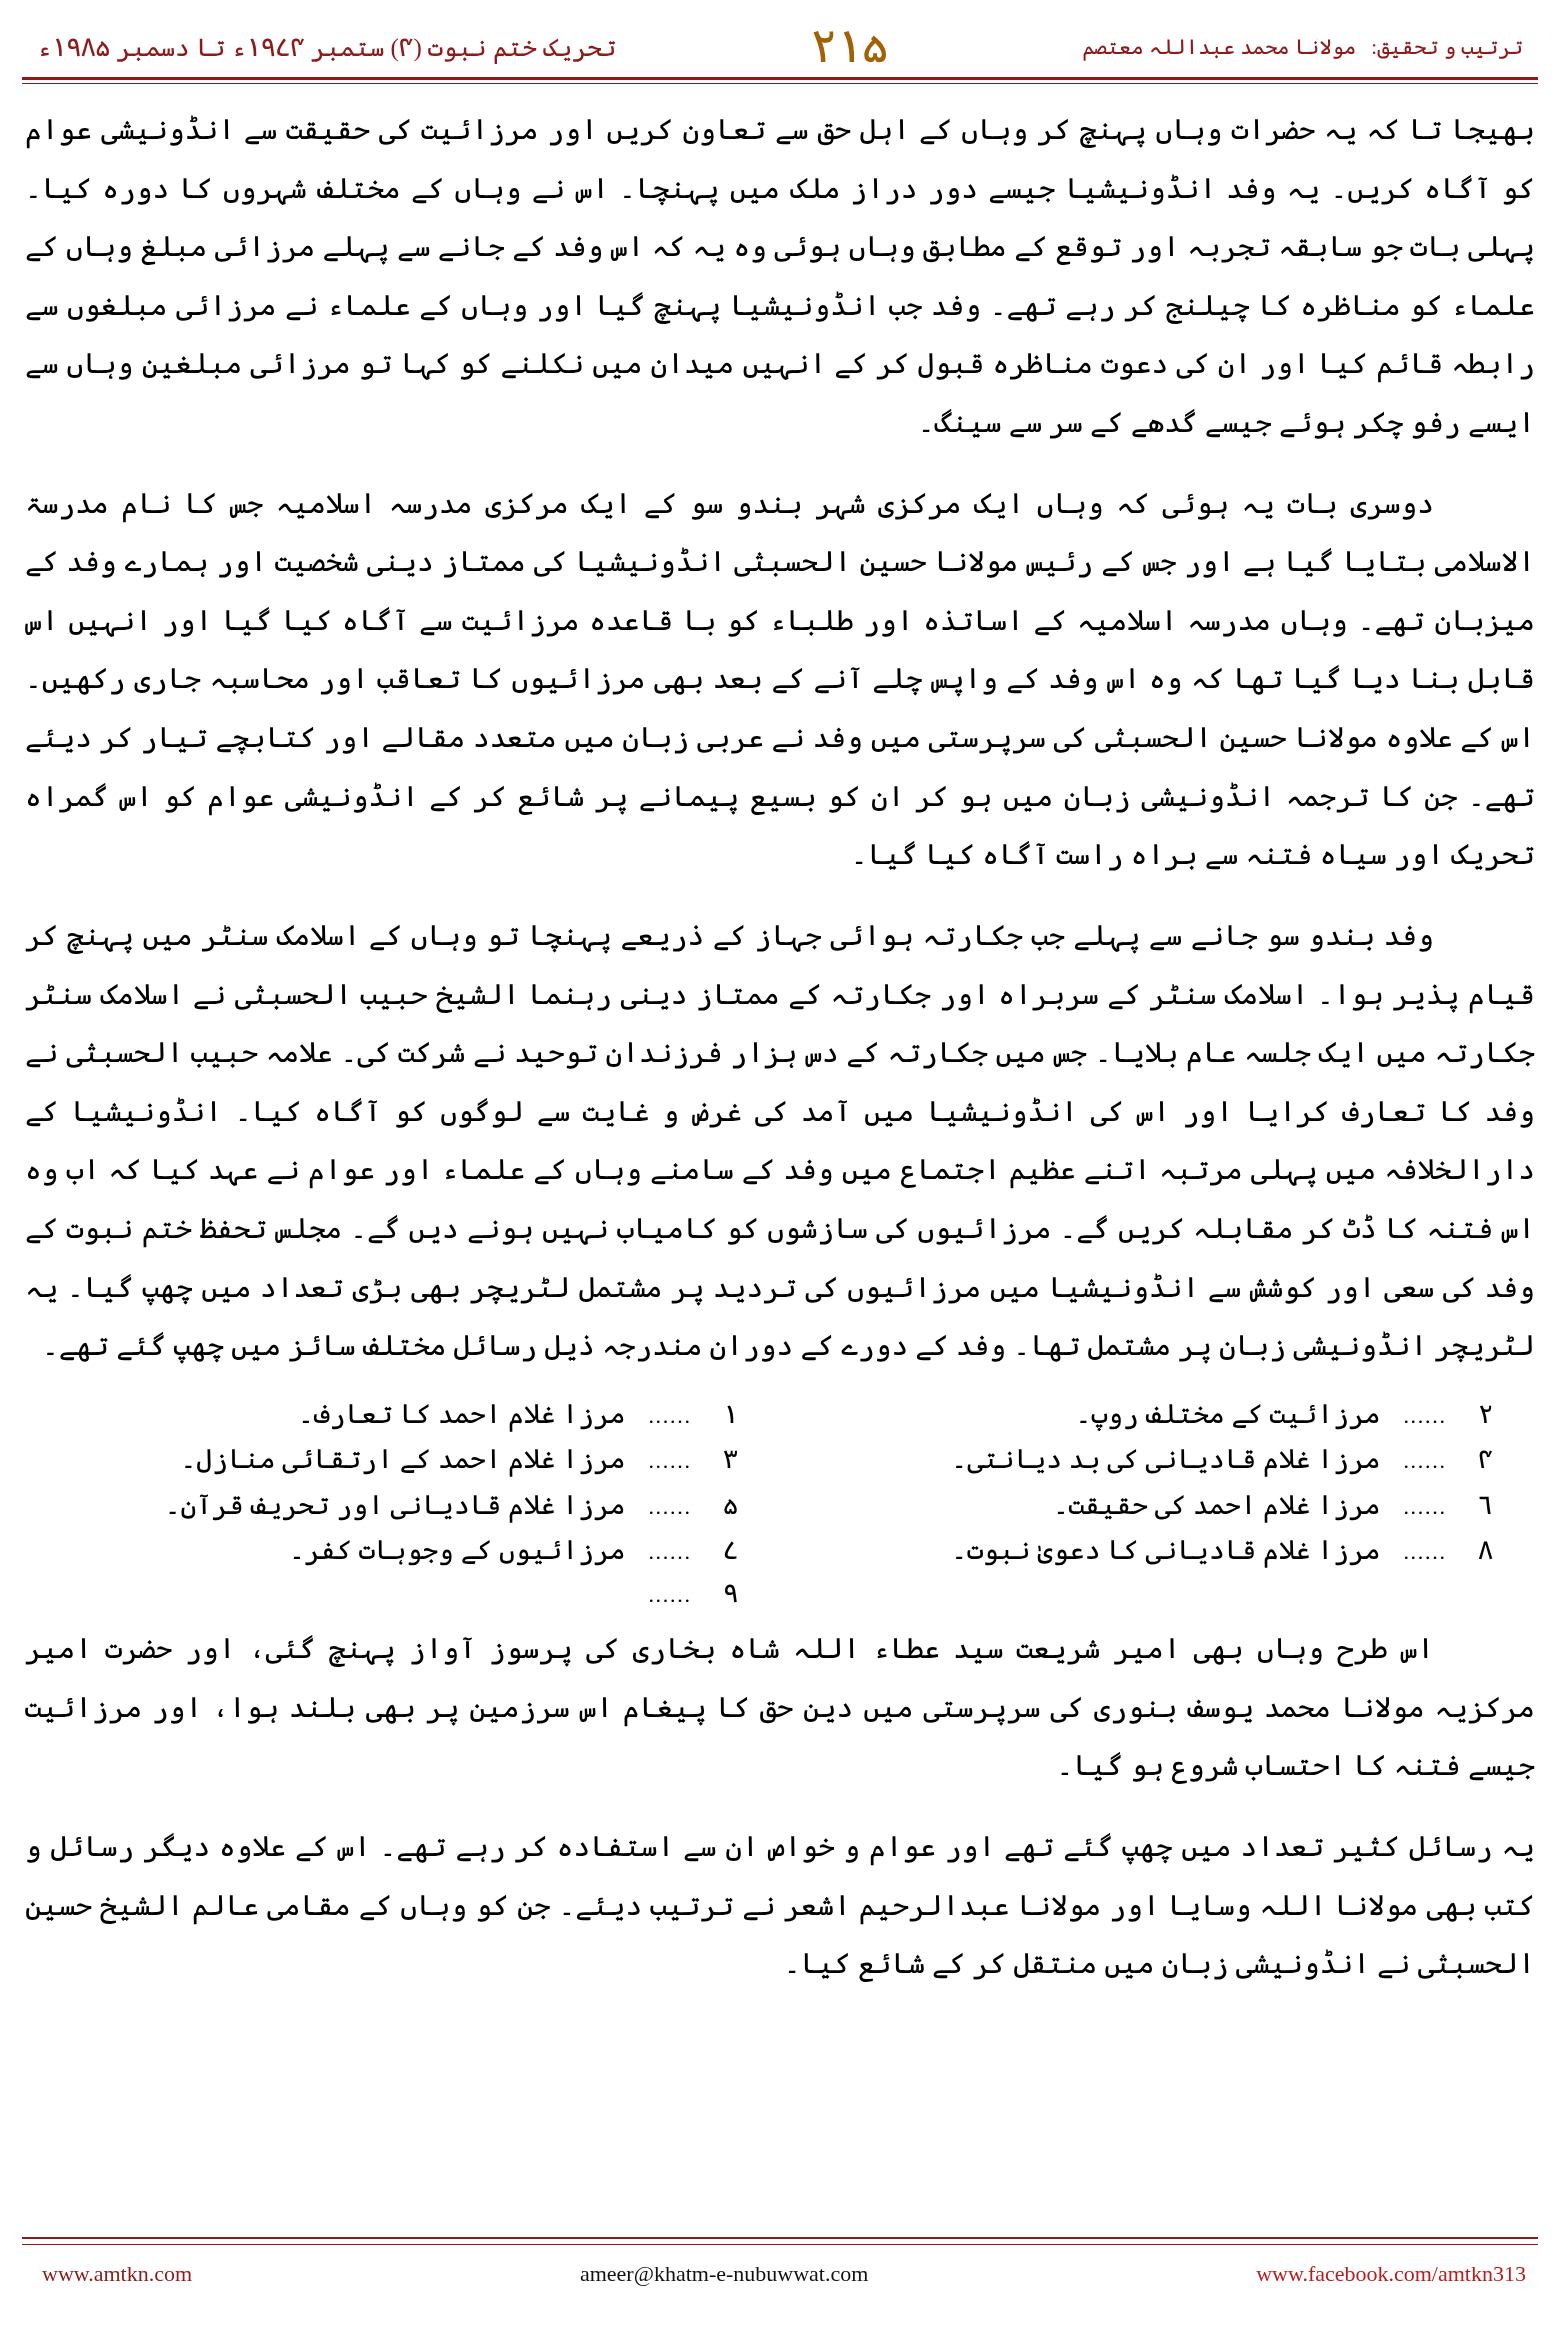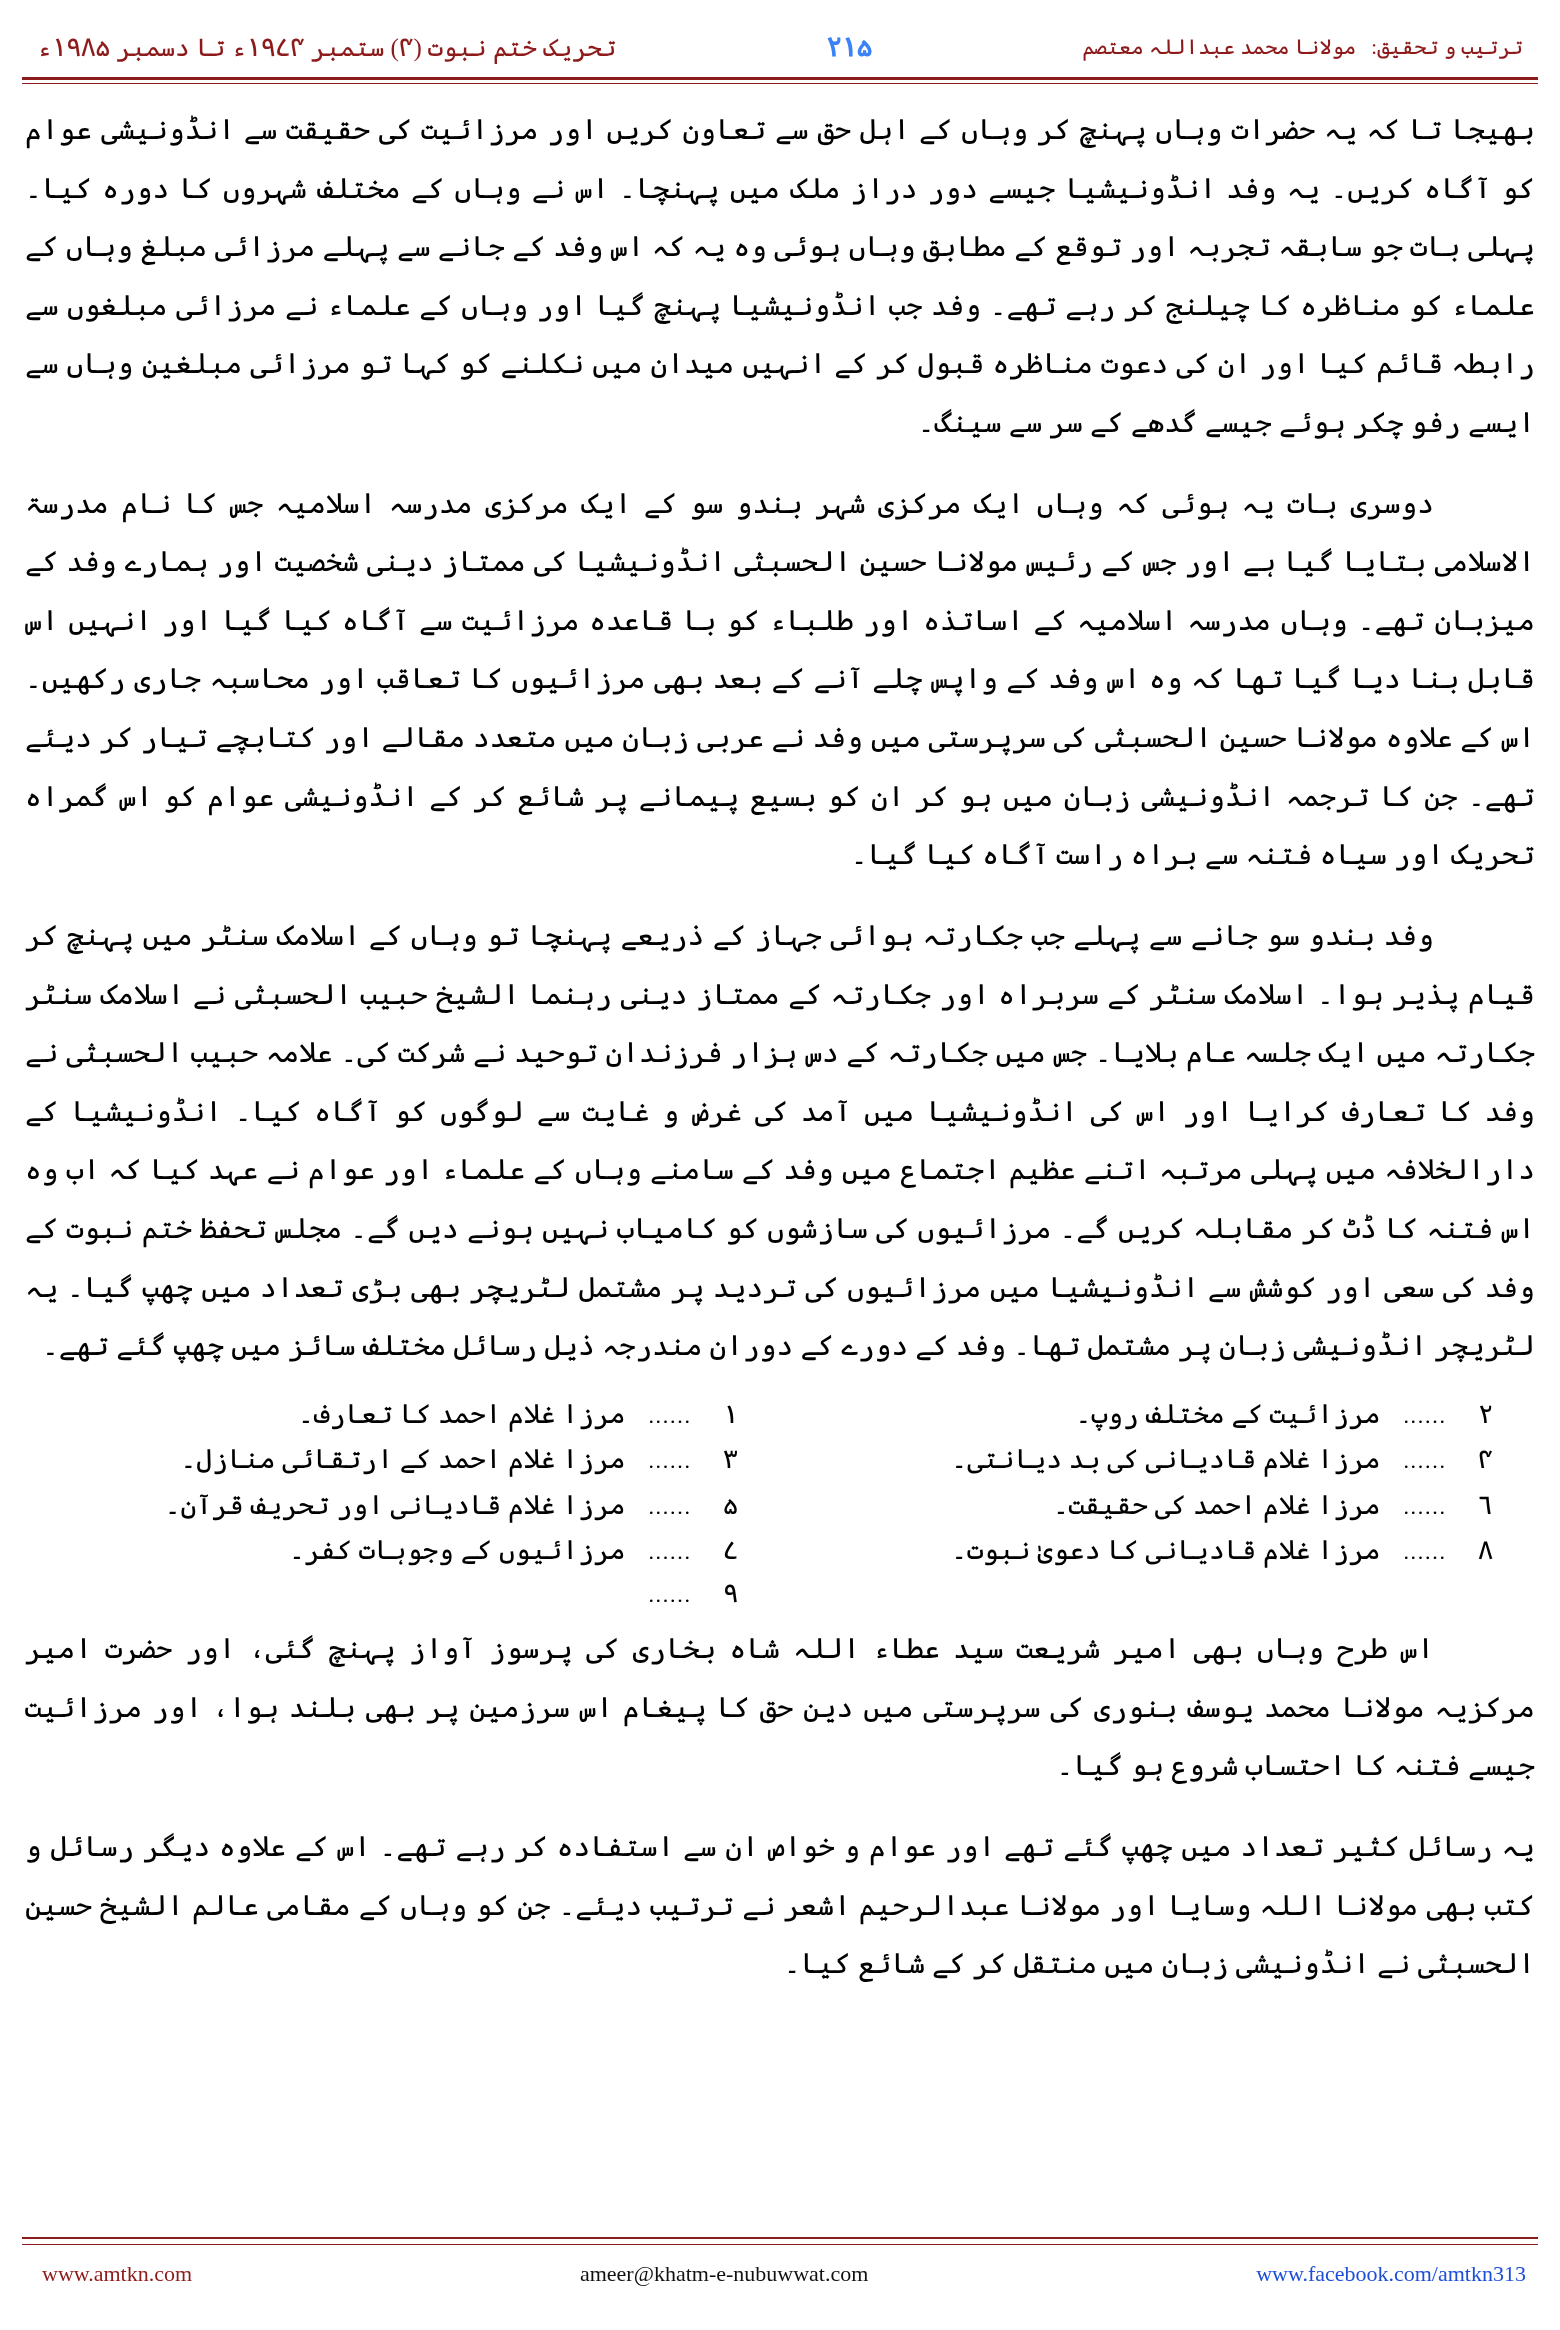--- a/index.html
+++ b/index.html
@@ -41,23 +41,23 @@
     color: #8d1b1b;
     font-size: 21px;
     direction: rtl;
   }
   .header-left {
     color: #8d1b1b;
     font-size: 25px;
     direction: rtl;
   }
   .header-center {
-    color: #3b82f6;
-    font-size: 26px;
-    font-weight: bold;
+    color: #a16207;
+    font-size: 44px;
+    font-weight: normal;
     letter-spacing: 0.8px;
   }
   .hdr-sep {
     display: inline-block;
     width: 15px;
   }
   .hdr-label {
     color: #8d1b1b;
   }
   .rule-top {
@@ -175,21 +175,21 @@
     direction: ltr;
     font-family: "Liberation Serif", serif;
     font-size: 22px;
   }
   .footer a, .footer span {
     text-decoration: none;
     margin-left: 8px;
   }
   .f-left  { color: #8d1b1b; }
   .f-mid   { color: #111111; }
-  .f-right { color: #1d4ed8; }
+  .f-right { color: #b91c1c; }
 </style>
 </head>
 <body>
 
 <div class="page">
 
   <div class="header">
     <div class="header-right">
       <span class="hdr-label">ترتیب و تحقیق:</span>
       <span class="hdr-sep"></span>

